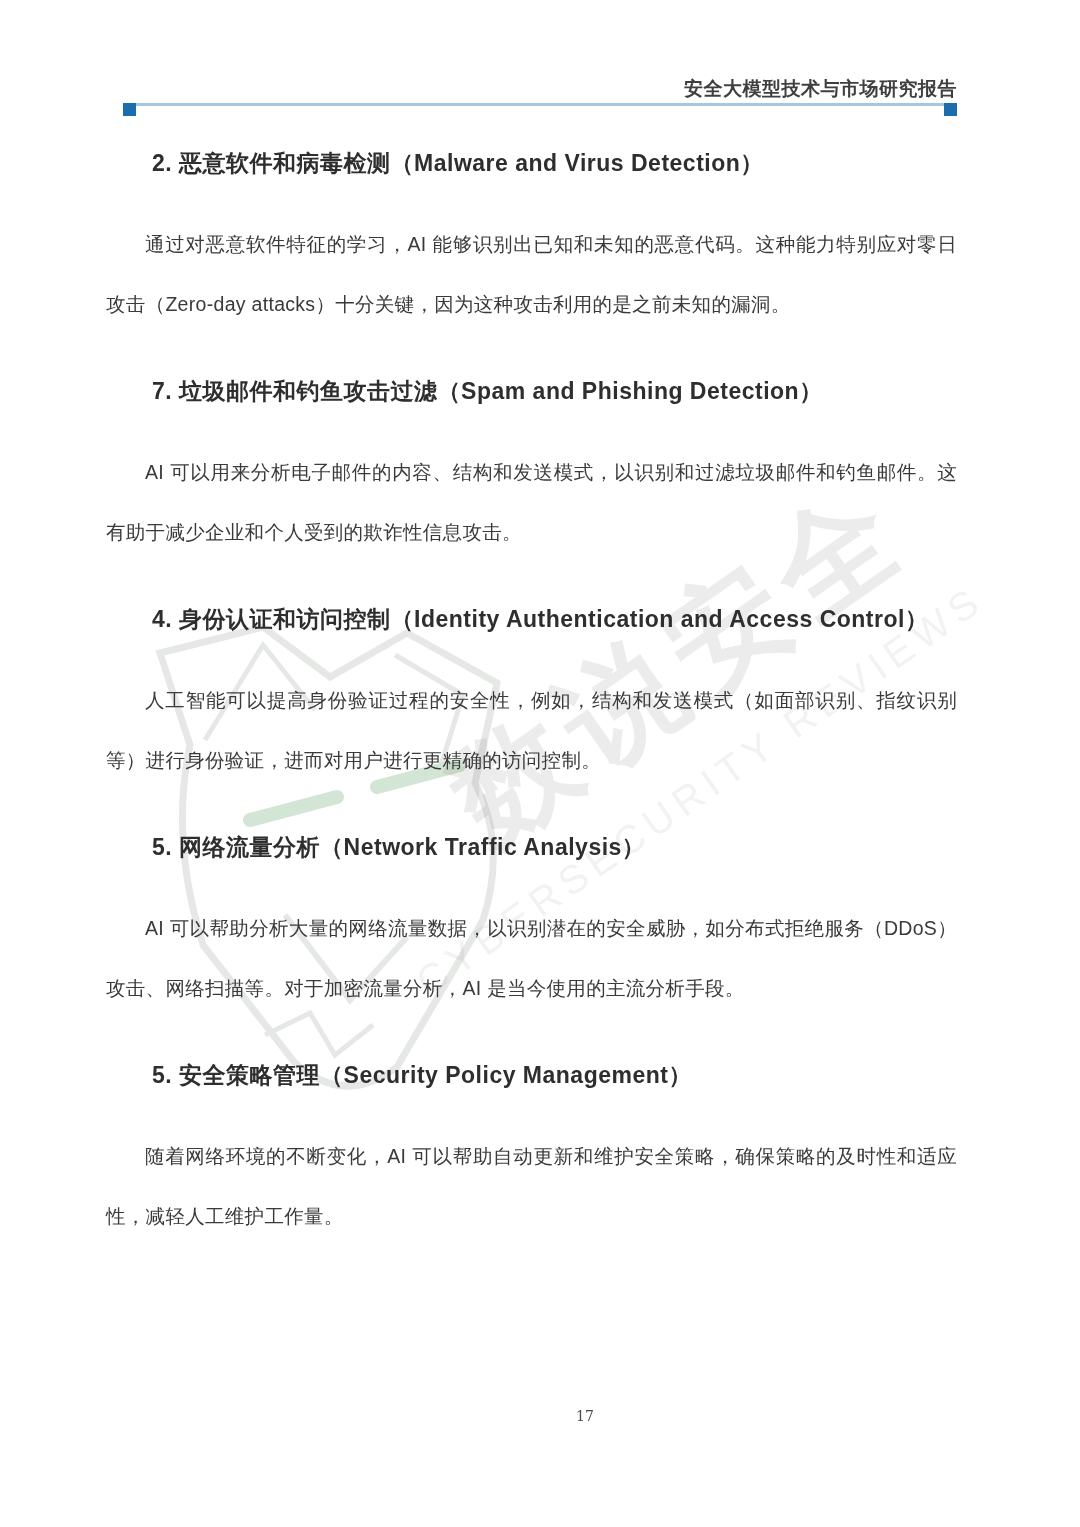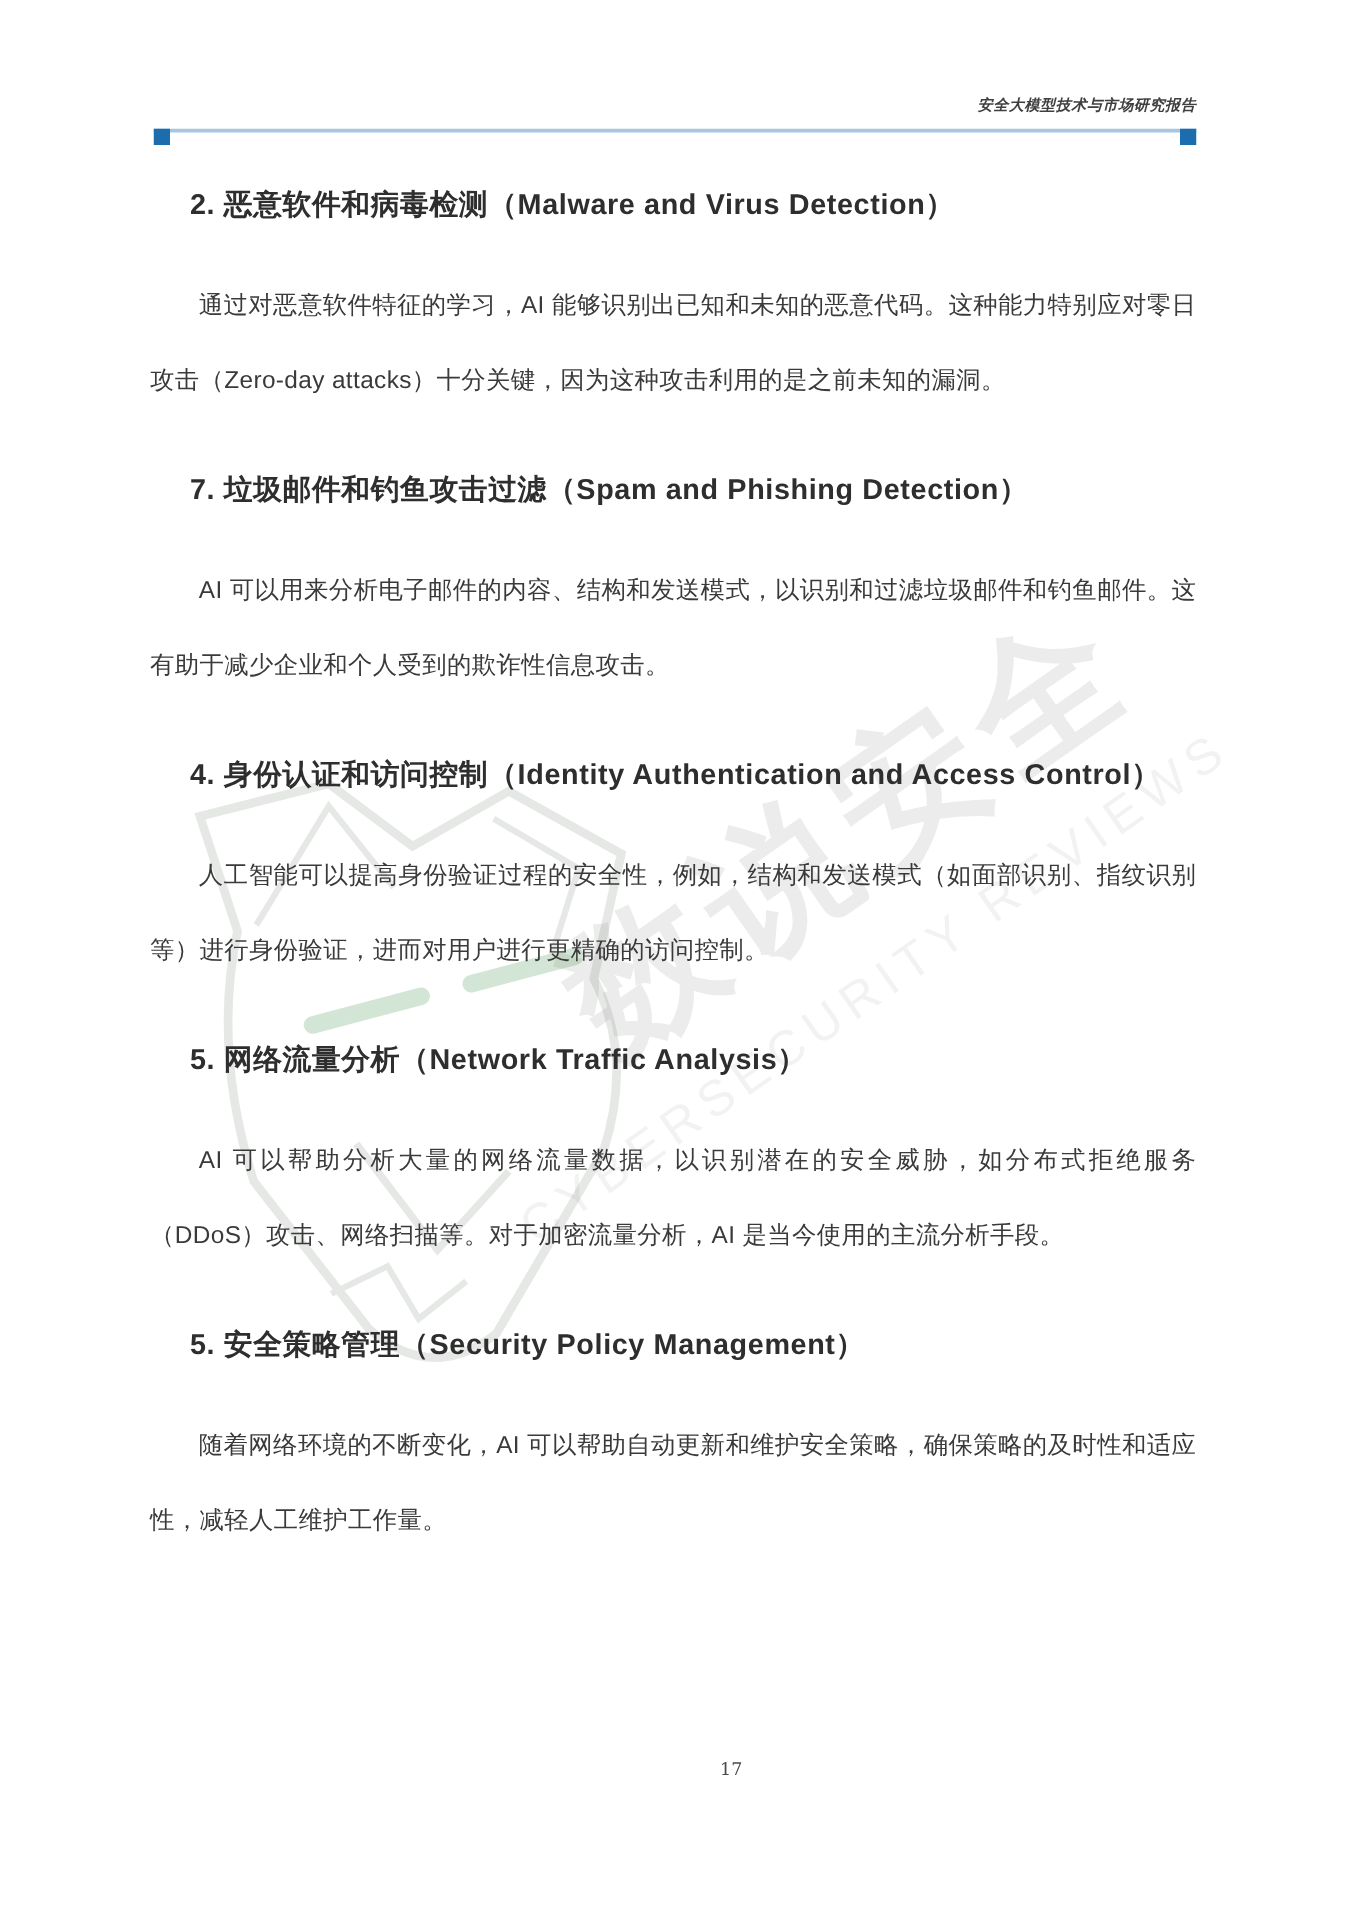--- a/index.html
+++ b/index.html
@@ -11,26 +11,25 @@
     font-family: "Liberation Sans", "DejaVu Sans", sans-serif;
     color: #3a3a3a;
     overflow: hidden;
   }
 
   
   .header-title {
     position: absolute;
     top: 76px;
     right: 123px;
-    font-size: 12px;
+    font-size: 19px;
     font-weight: bold;
     color: #3f3f3f;
     letter-spacing: 0.5px;
     z-index: 2;
-    font-style: italic;
   }
   .rule {
     position: absolute;
     top: 103px;
     left: 123px;
     right: 123px;
     height: 3px;
     background: #a9c6e1;
     z-index: 2;
   }
@@ -100,21 +99,21 @@
   .section-heading {
     margin: 40px 0 0 46px;
     font-size: 23px;
     line-height: 34px;
     font-weight: bold;
     color: #2e2e2e;
     white-space: nowrap;
     letter-spacing: 0.5px;
   }
   .body-para {
-    margin: 34px 0 0 14px;
+    margin: 34px 0 0 0;
     font-size: 19.5px;
     line-height: 60px;
     text-align: justify;
     text-indent: 2em;
     color: #3a3a3a;
     letter-spacing: 0.3px;
   }
 
   
   .page-number {

